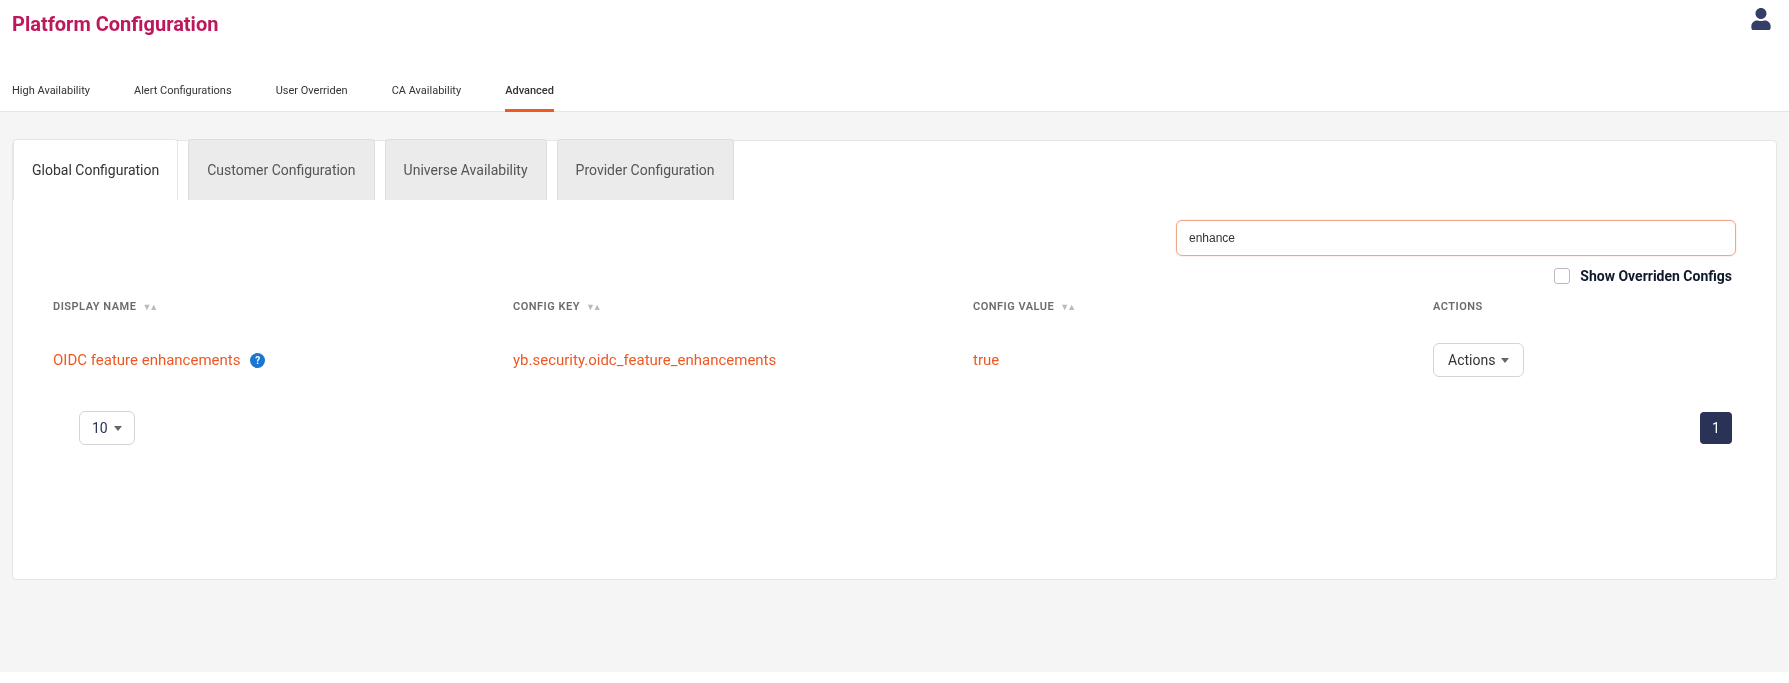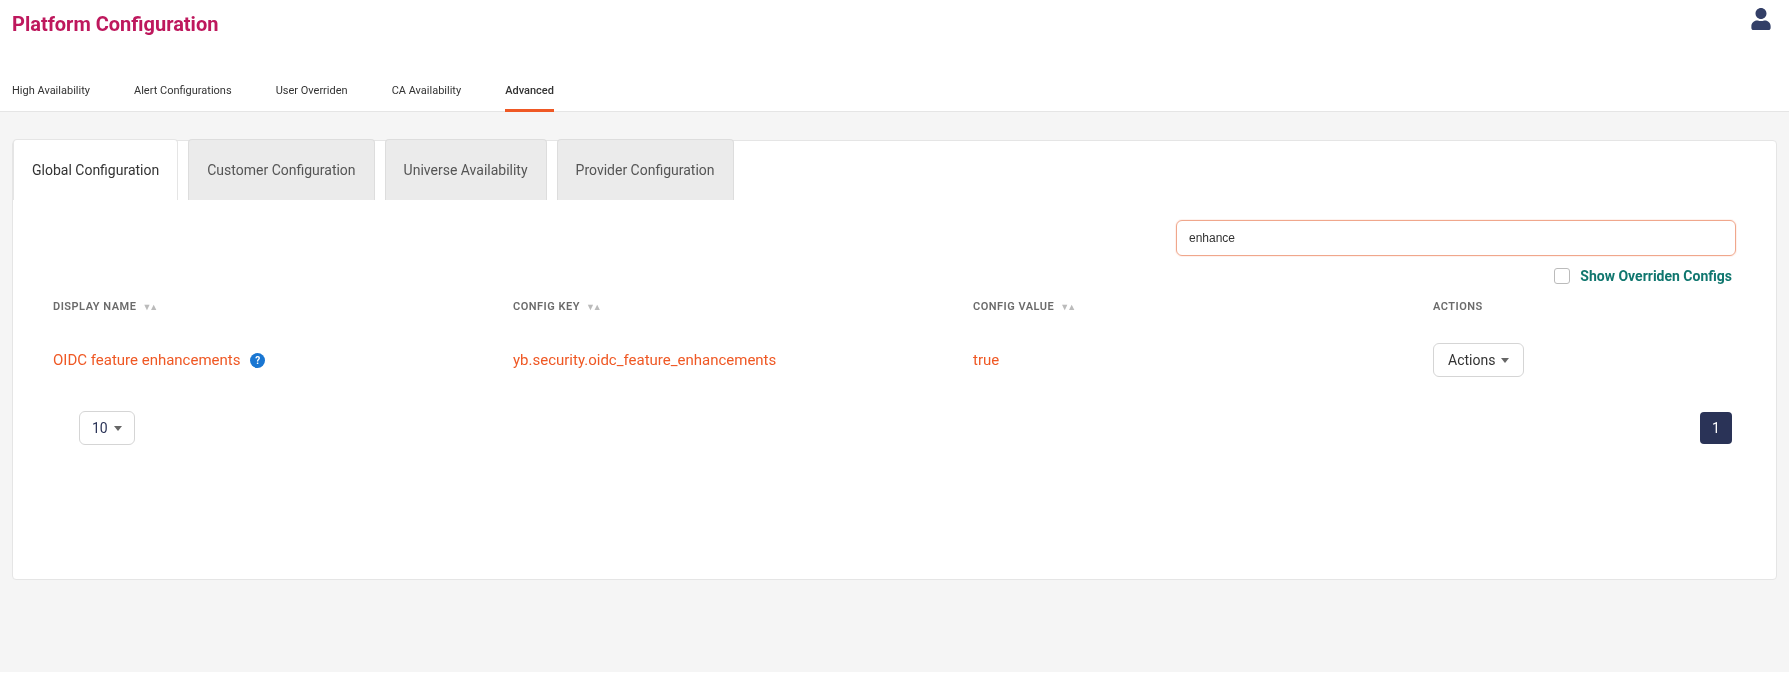--- a/index.html
+++ b/index.html
@@ -126,21 +126,21 @@
   }
   .checkbox {
     width: 16px; height: 16px;
     border: 1px solid #bbb;
     border-radius: 3px;
     background: #fff;
     cursor: pointer;
   }
   .overridden-label {
     font-weight: 700;
-    color: #0f766e;
+    color: #0f172a;
     font-size: 14px;
   }
 
   .table {
     width: 100%;
   }
   .thead {
     display: flex;
     padding: 6px 0;
     align-items: center;

